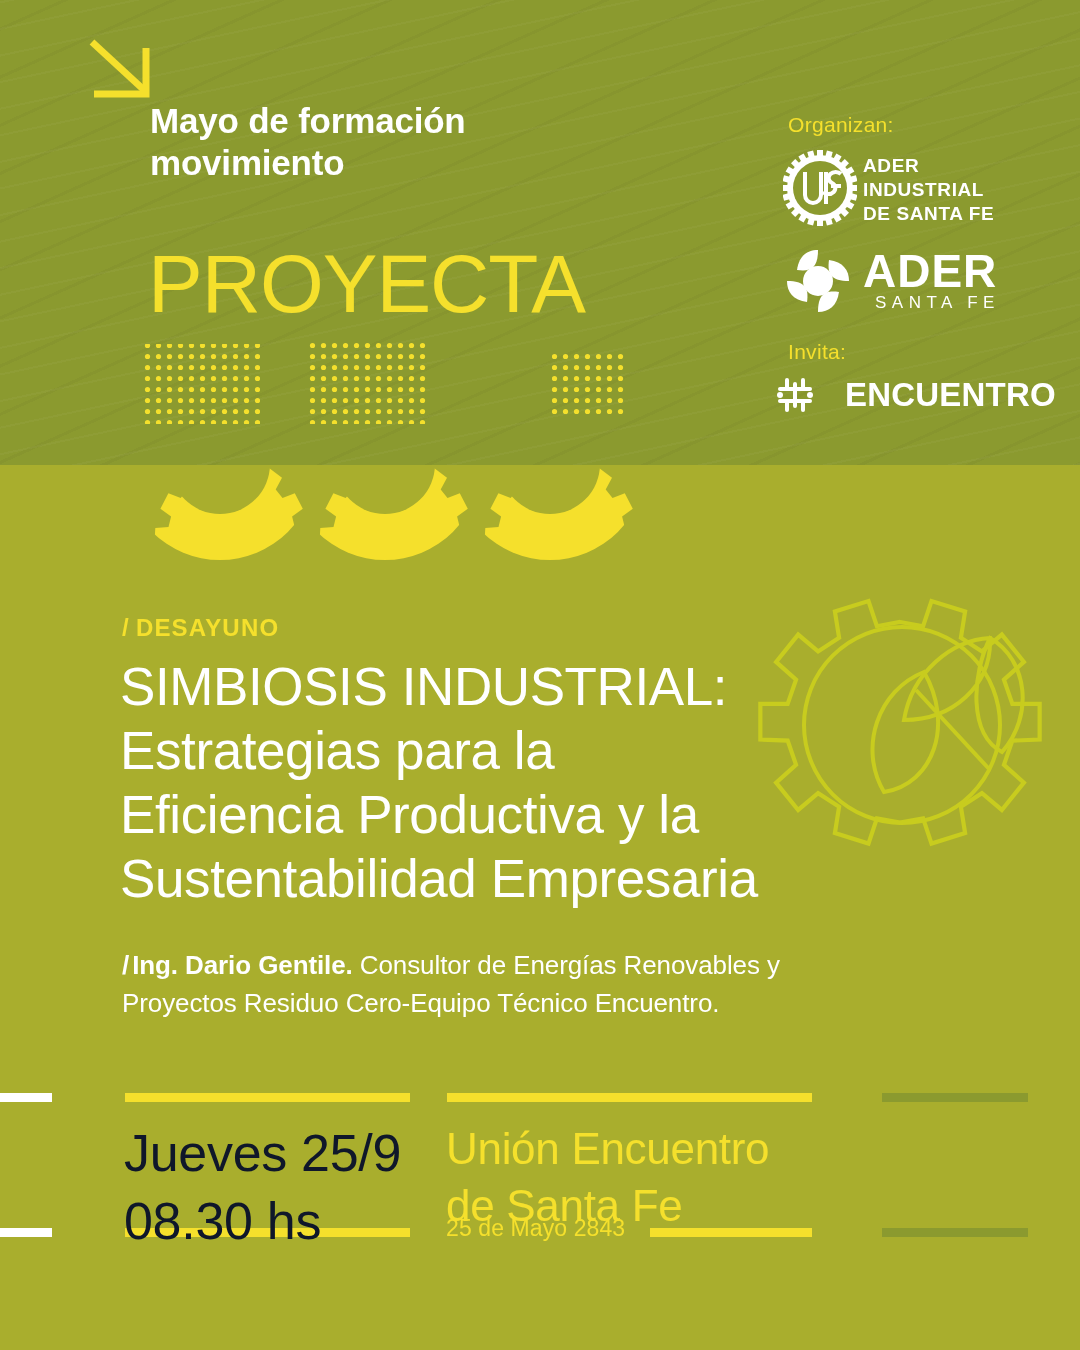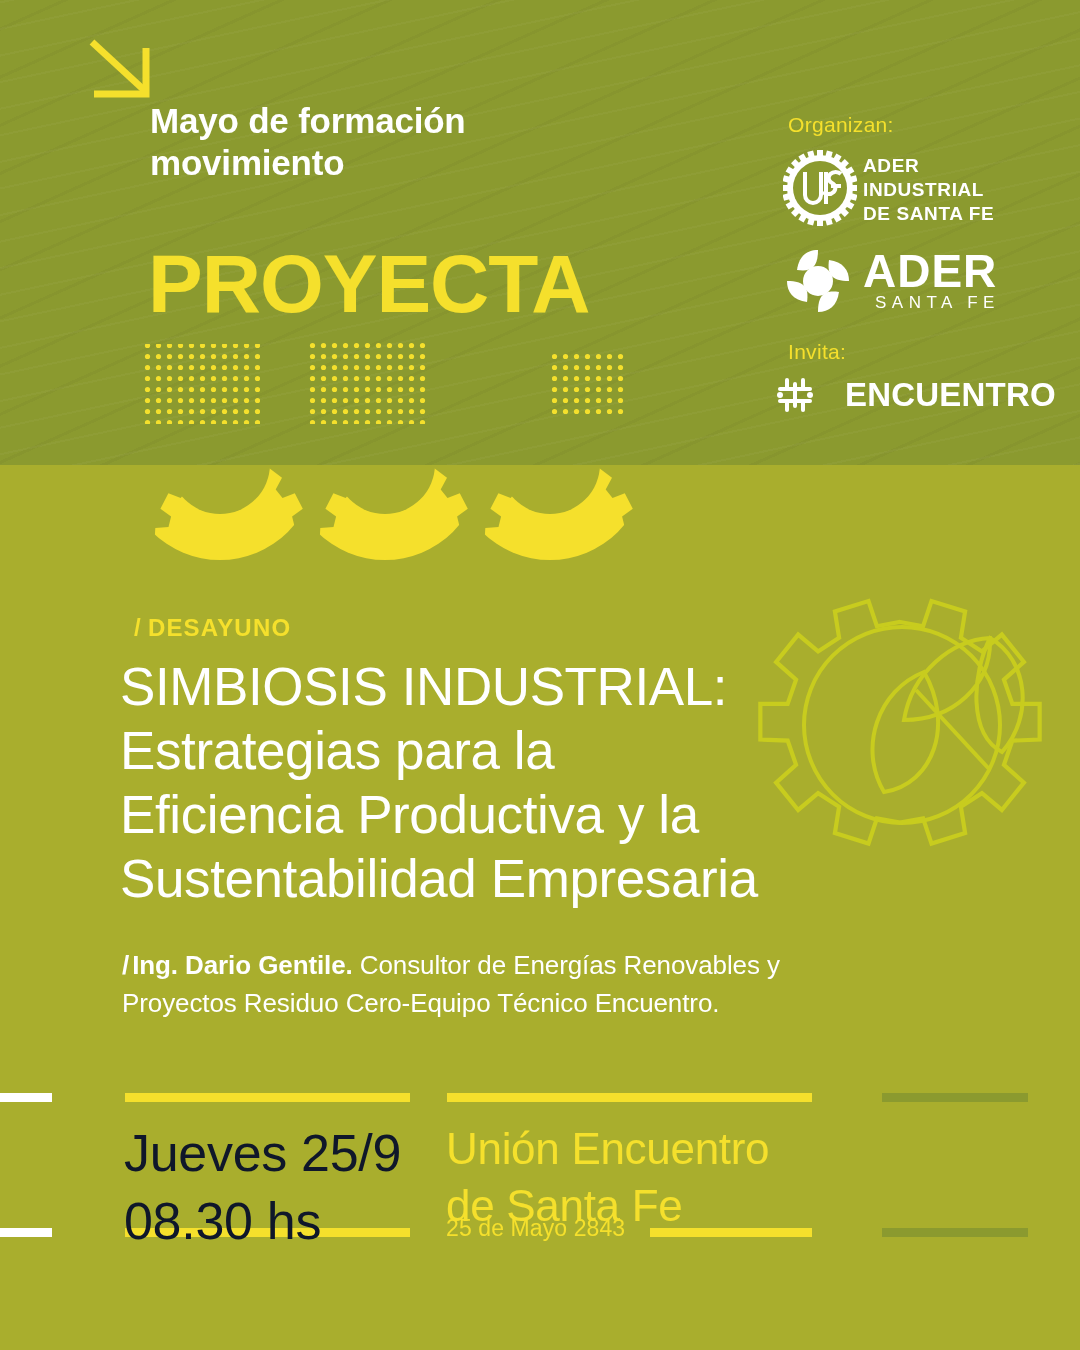--- a/index.html
+++ b/index.html
@@ -41,21 +41,21 @@
   
   .kicker {
     position:absolute; left:150px; top:100px; width:520px;
     color:#ffffff; font-size:35px; font-weight:700; line-height:1.20;
     letter-spacing:-0.2px;
   }
 
   
   .proyecta {
     position:absolute; left:148px; top:243px;
-    color:#f5e02c; font-size:82px; font-weight:700;
+    color:#f5e02c; font-size:82px; font-weight:400;
     letter-spacing:-1px; line-height:1;
   }
 
   
   .lockup360 { position:absolute; left:120px; top:318px; width:530px; height:250px; }
 
   
   .org-label {
     position:absolute; left:788px; top:105px;
     color:#f5e02c; font-size:21px; font-weight:400; letter-spacing:.3px;margin-top:8px;
@@ -82,21 +82,21 @@
     color:#ffffff; font-size:17px; font-weight:500; letter-spacing:5.5px; line-height:1;
   }
   .enc-text {
     position:absolute; left:46px; top:0px;
     color:#ffffff; font-size:33px; font-weight:800; letter-spacing:.2px; line-height:1.18;margin-left:23px;
   }
 
   
   .desayuno {
     position:absolute; left:122px; top:614px;
-    color:#f5e02c; font-size:24px; font-weight:800; letter-spacing:1.2px;margin-left:12px;
+    color:#f5e02c; font-size:24px; font-weight:800; letter-spacing:1.2px;
   }
   .desayuno .slash { font-weight:700; margin-right:6px; }
 
   .title {
     position:absolute; left:120px; top:655px; width:830px;
     color:#ffffff; font-size:53px; font-weight:400; line-height:1.21;
     letter-spacing:-0.4px;
   }
 
   .speaker {

